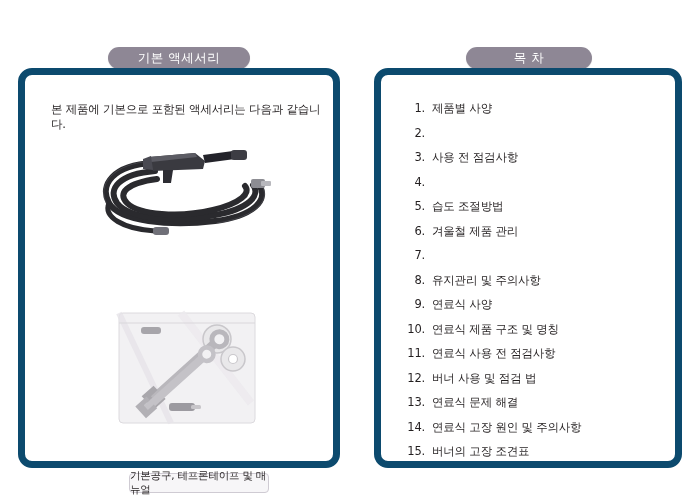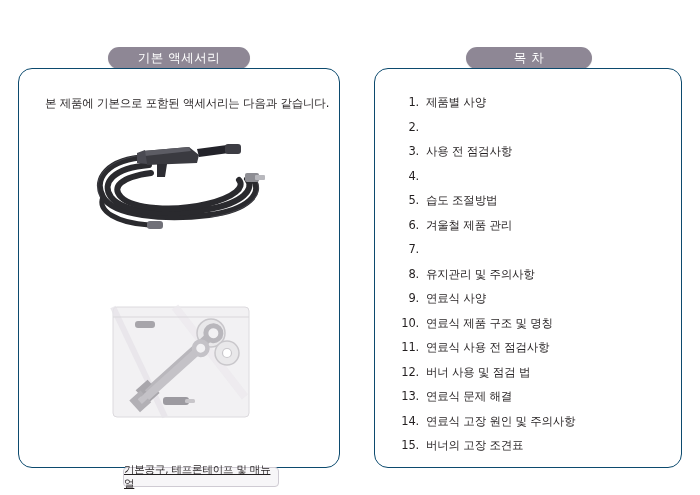--- a/index.html
+++ b/index.html
@@ -42,21 +42,21 @@
   #pill-right {
     left: 466px;
     top: 47px;
     width: 126px;
   }
 
   
   .panel {
     position: absolute;
     background: #ffffff;
-    border: 1px solid #0c4a6e;
+    border: 7px solid #0c4a6e;
     border-radius: 14px;
     box-sizing: border-box;
   }
   #panel-left {
     left: 18px;
     top: 68px;
     width: 322px;
     height: 400px;
   }
   #panel-right {
@@ -109,23 +109,22 @@
   }
   #caption-hose {
     left: 100px;
     top: 253px;
     width: 126px;
     height: 20px;
   }
   #caption-tools {
     left: 104px;
     top: 398px;
-    width: 156px;
+    width: 140px;
     height: 20px;
-    text-decoration: underline;
   }
 
   
   .toc {
     position: absolute;
     left: 0;
     top: 26px;
     width: 100%;
     box-sizing: border-box;
     padding: 0 18px 0 22px;

